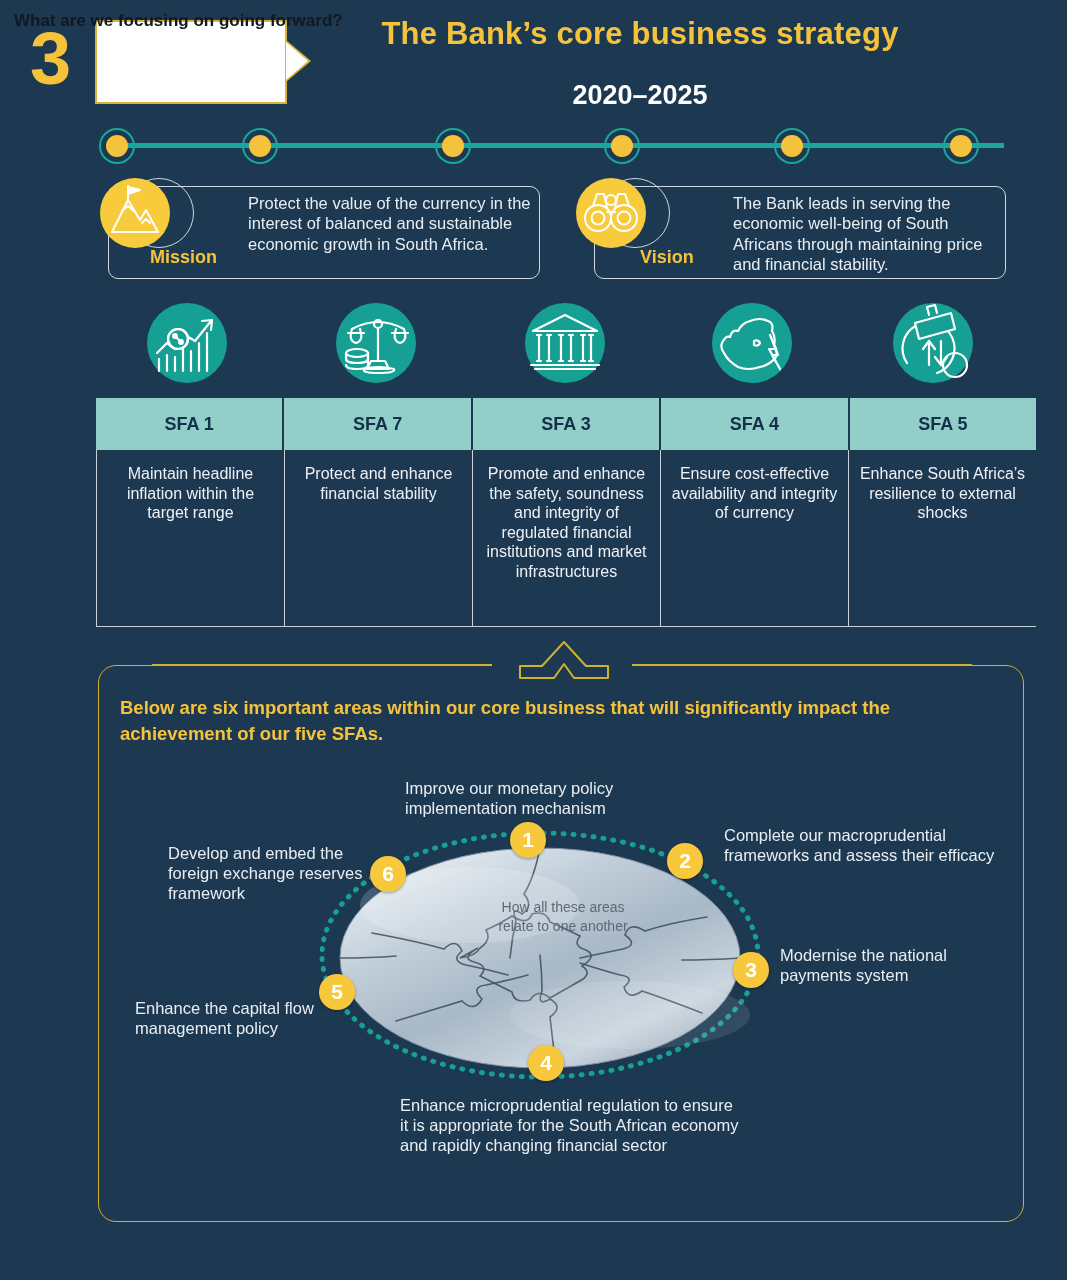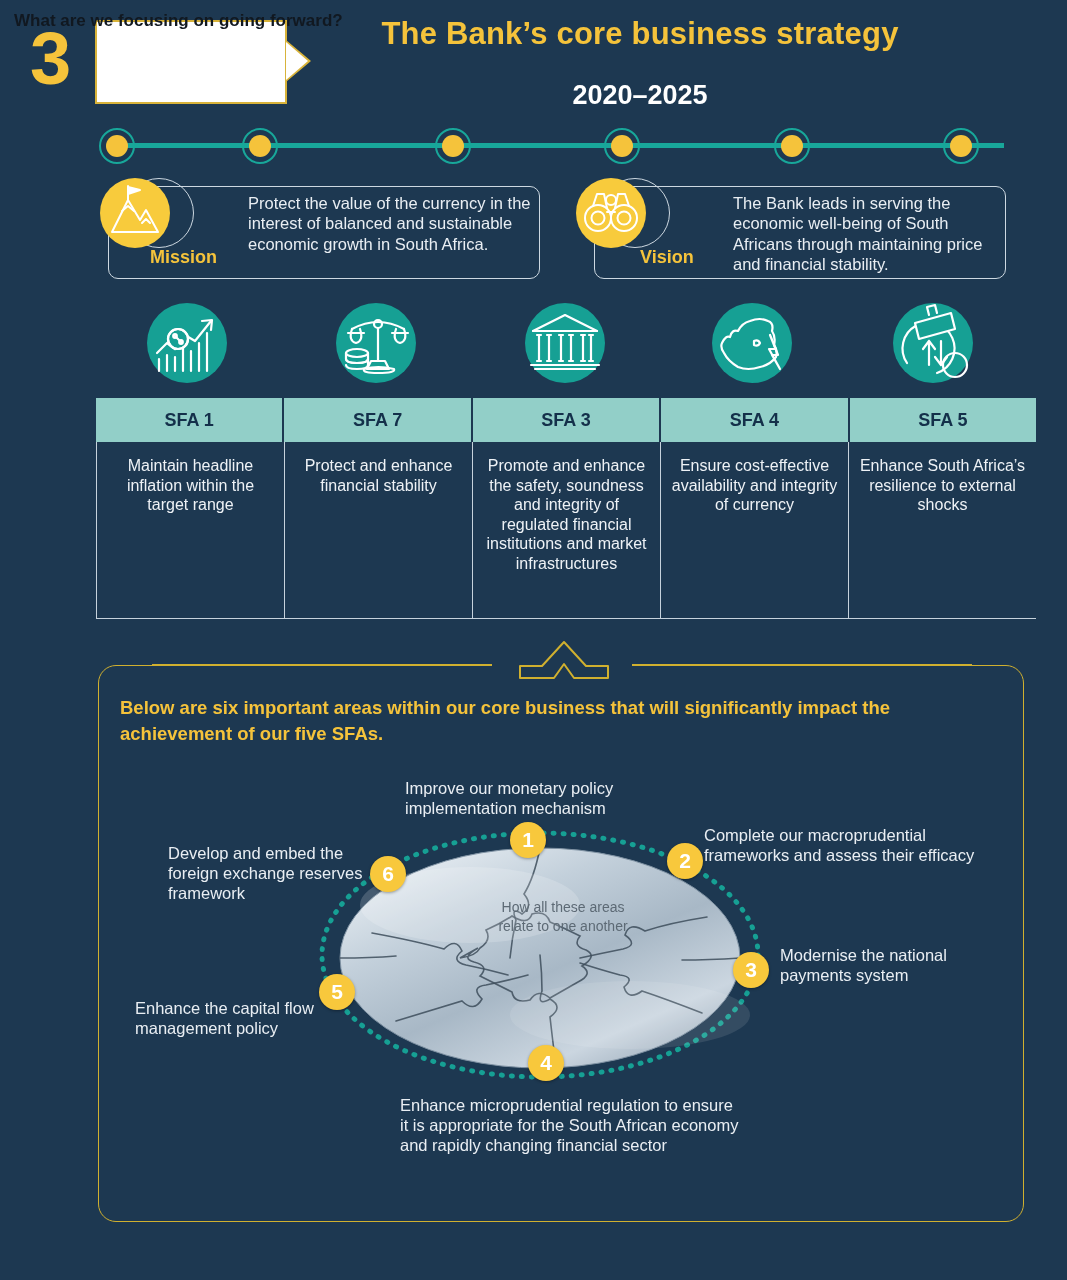--- a/index.html
+++ b/index.html
@@ -101,21 +101,21 @@
   
   .sfa-icon{position:absolute;top:303px;width:80px;height:80px;}
   .sfa-icon .bubble{
     position:absolute;left:0;top:0;width:80px;height:80px;border-radius:50%;
     background:#16a094;
   }
   .sfa-icon svg{position:absolute;left:0;top:0;}
 
   
   .sfa-table{position:absolute;left:96px;top:398px;width:940px;}
-  .sfa-head{display:flex;height:44px;}
+  .sfa-head{display:flex;height:52px;}
   .sfa-head .cell{
     flex:1;background:#92cfc8;color:#14304a;
     font-size:18px;font-weight:700;
     display:flex;align-items:center;justify-content:center;
     border-right:2px solid #1d3851;box-sizing:border-box;
   }
   .sfa-head .cell:last-child{border-right:none;}
   .sfa-body{display:flex;height:176px;border-bottom:1.5px solid #c6d2dc;}
   .sfa-body .cell{
     flex:1;padding:14px 10px 0 10px;box-sizing:border-box;
@@ -399,19 +399,19 @@
   <div class="center-note">How all these areas relate to one another</div>
 
   <div class="badge" style="left:510px;top:822px;">1</div>
   <div class="badge" style="left:667px;top:843px;">2</div>
   <div class="badge" style="left:733px;top:952px;">3</div>
   <div class="badge" style="left:528px;top:1045px;">4</div>
   <div class="badge" style="left:319px;top:974px;">5</div>
   <div class="badge" style="left:370px;top:856px;">6</div>
 
   <div class="cap" style="left:405px;top:779px;width:270px;">Improve our monetary policy implementation mechanism</div>
-  <div class="cap" style="left:704px;top:826px;width:280px;">Complete our macroprudential frameworks and assess their efficacy</div>
+  <div class="cap" style="left:724px;top:826px;width:280px;">Complete our macroprudential frameworks and assess their efficacy</div>
   <div class="cap" style="left:780px;top:946px;width:180px;">Modernise the national payments system</div>
   <div class="cap" style="left:400px;top:1096px;width:340px;">Enhance microprudential regulation to ensure it is appropriate for the South African economy and rapidly changing financial sector</div>
   <div class="cap" style="left:135px;top:999px;width:180px;">Enhance the capital flow management policy</div>
   <div class="cap" style="left:168px;top:844px;width:195px;">Develop and embed the foreign exchange reserves framework</div>
 
 </div>
 
 </body></html>

